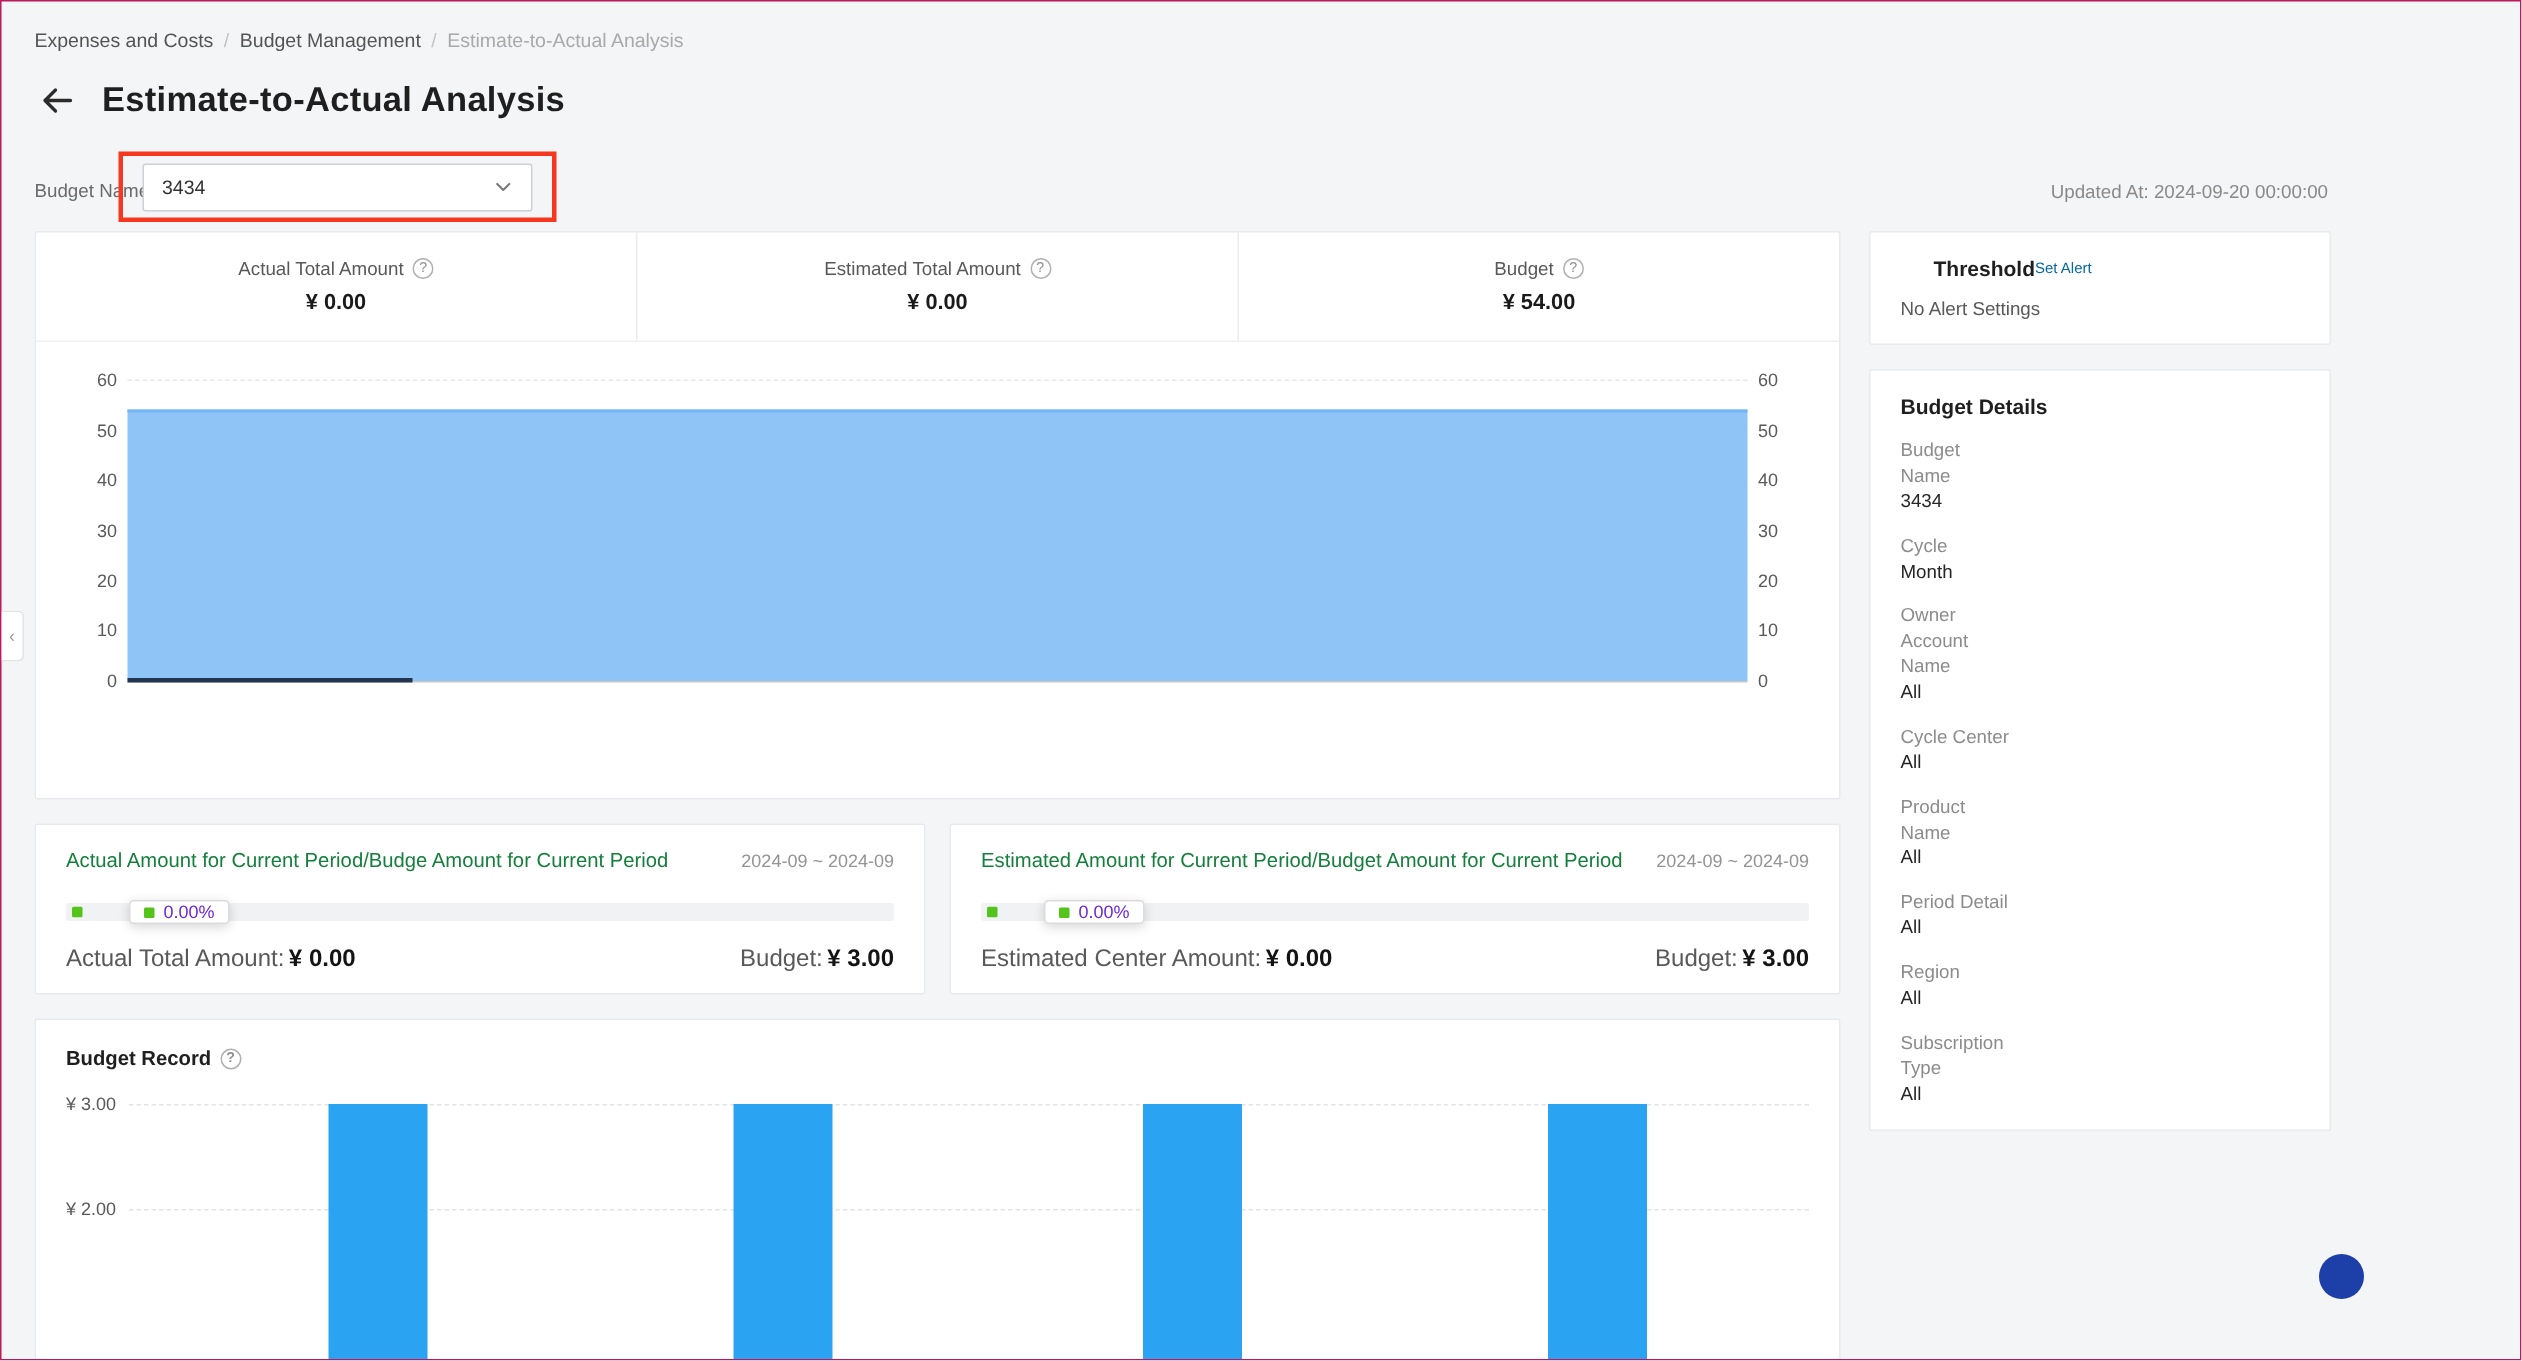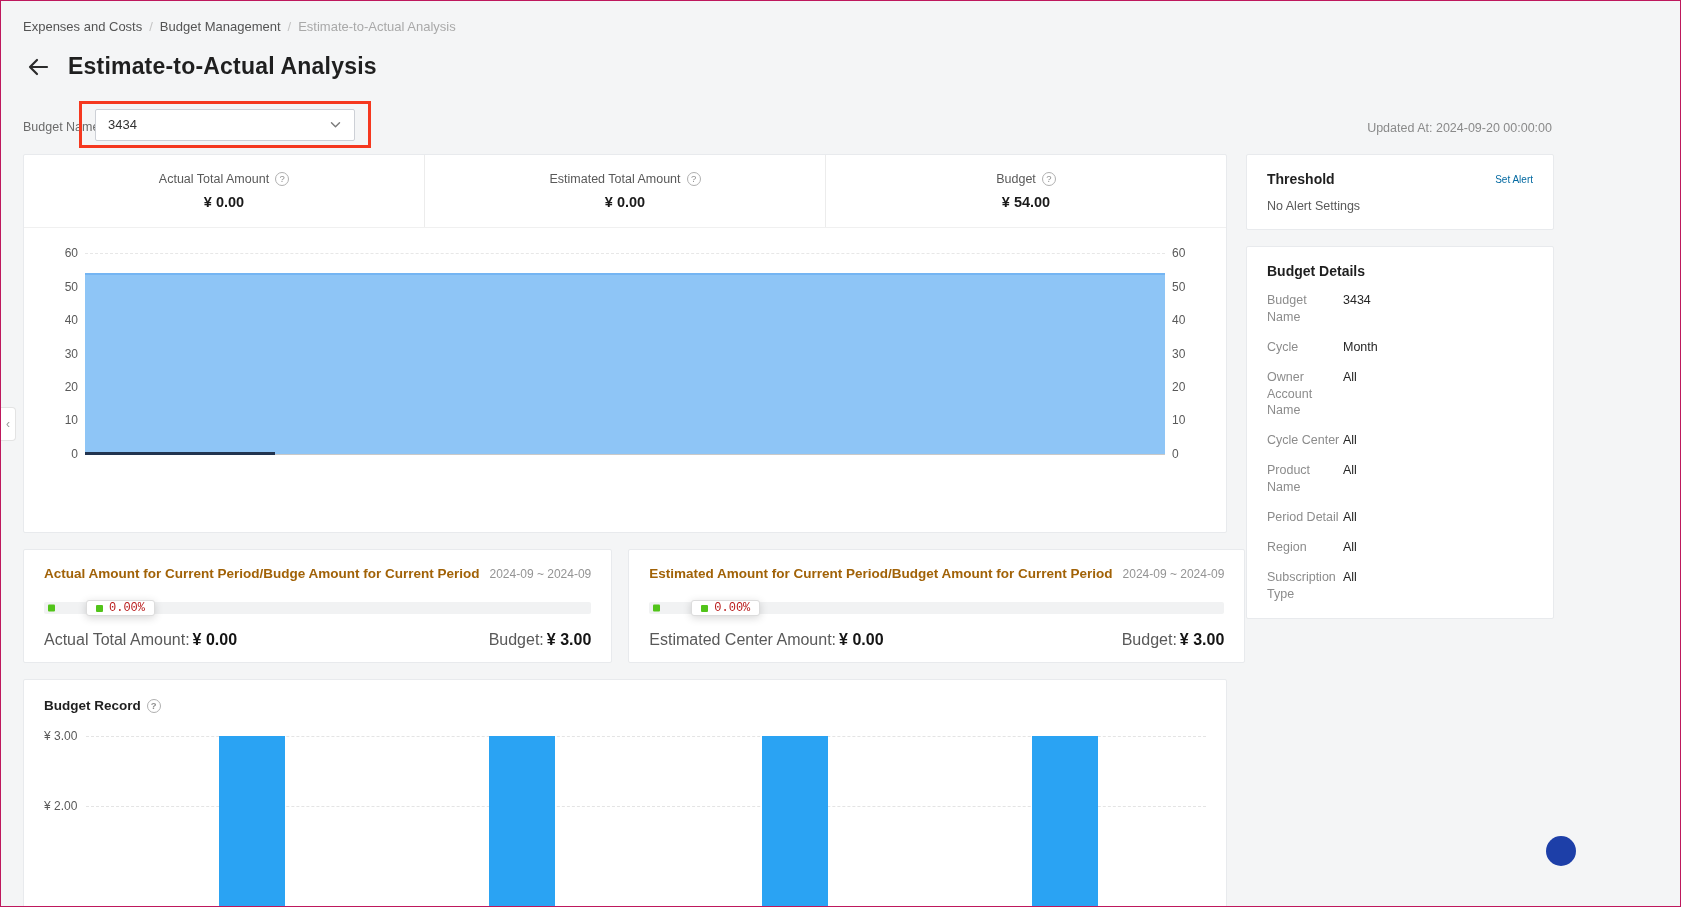--- a/index.html
+++ b/index.html
@@ -53,47 +53,47 @@
   .legend { margin-top:20px; display:flex; justify-content:center; align-items:center; gap:30px; font-size:12px; color:#666; }
   .legend-item { display:flex; align-items:center; gap:7px; cursor:pointer; }
   .dash { width:17px; height:3px; border-radius:1.5px; display:inline-block; }
   .dash-budget { background:#6fb2f3; }
   .dash-actual { background:#2b3c55; }
 
   
   .progress-row { margin-top:16px; display:flex; gap:16px; }
   .pcard { flex:1; height:114px; padding:16px 20px; position:relative; }
   .pcard-head { display:flex; justify-content:space-between; align-items:baseline; gap:10px; }
-  .pcard-title { font-size:13.5px; font-weight:700; color:#a16207; white-space:nowrap; }
+  .pcard-title { font-size:13.5px; font-weight:400; color:#15803d; white-space:nowrap; }
   .pcard-period { font-size:12px; color:#949494; white-space:nowrap; }
   .ptrack { margin-top:21px; height:12px; background:#f1f2f3; border-radius:2px; position:relative; }
   .pmarker { position:absolute; left:4px; top:50%; transform:translateY(-50%); width:7px; height:7px; background:#52c41a; border-radius:1px; }
-  .pbadge { position:absolute; left:42px; top:50%; transform:translateY(-50%); background:#fff; border:1px solid #dcdcdc; border-radius:3px; box-shadow:0 2px 8px rgba(0,0,0,.16); padding:0 9px; font-size:12px; color:#b91c1c; display:flex; align-items:center; gap:6px; z-index:2;font-family:Liberation Mono, monospace; }
+  .pbadge { position:absolute; left:42px; top:50%; transform:translateY(-50%); background:#fff; border:1px solid #dcdcdc; border-radius:3px; box-shadow:0 2px 8px rgba(0,0,0,.16); padding:0 9px; font-size:12px; color:#6d28d9; display:flex; align-items:center; gap:6px; z-index:2; }
   .pbadge i { width:7px; height:7px; background:#52c41a; border-radius:1px; }
   .pcard-foot { margin-top:17px; display:flex; justify-content:space-between; font-size:16px; color:#595959; }
   .pcard-foot b { color:#141414; font-weight:700; margin-left:3px; }
 
   
   .record-card { margin-top:16px; height:320px; position:relative; padding:18px 20px; }
   .record-title { display:flex; align-items:center; font-size:13.5px; font-weight:700; color:#1f1f1f; }
   .rlabel { position:absolute; left:20px; font-size:12px; color:#595959; }
   .rlabel-3 { top:49px; } .rlabel-2 { top:119px; }
   .rline { position:absolute; left:62px; right:20px; height:0; border-top:1px dashed #e4e4e4; }
   .rline-3 { top:56px; } .rline-2 { top:126px; }
   .rbar { position:absolute; top:56px; width:66px; height:250px; background:#2aa3f3; }
   .rbar-1{left:195px} .rbar-2{left:465px} .rbar-3{left:738px} .rbar-4{left:1008px}
 
   
   .scard { padding:16px 20px; }
-  .threshold-head { display:flex; justify-content:space-between; align-items:center; }
+  .threshold-head { display:flex; justify-content:flex-start; align-items:center;margin-left:22px; }
   .panel-title { font-size:14px; font-weight:700; color:#1f1f1f; }
   .set-alert { font-size:10px; color:#0369a1; cursor:pointer; }
   .threshold-empty { margin-top:12px; font-size:12.5px; color:#595959; }
   .details-card { margin-top:16px; }
-  .drow { display:flex; align-items:flex-start; margin-top:13px; }
+  .drow { display:flex; align-items:flex-start; margin-top:13px;flex-direction:column; }
   .dlabel { width:76px; flex:none; font-size:12.5px; color:#8c8c8c; line-height:1.35; }
   .dvalue { flex:1; font-size:12.5px; color:#262626; line-height:1.35; }
 
   
   .collapse { position:absolute; left:0; top:406px; width:15px; height:34px; background:#fff; border:1px solid #e3e3e3; border-left:none; border-radius:0 4px 4px 0; display:flex; align-items:center; justify-content:center; color:#999; font-size:12px; cursor:pointer; z-index:4; }
   .fab { position:absolute; left:1545px; top:835px; width:30px; height:30px; border-radius:50%; background:#1d3fa8; cursor:pointer; z-index:4; }
 </style>
 </head>
 <body>
 

